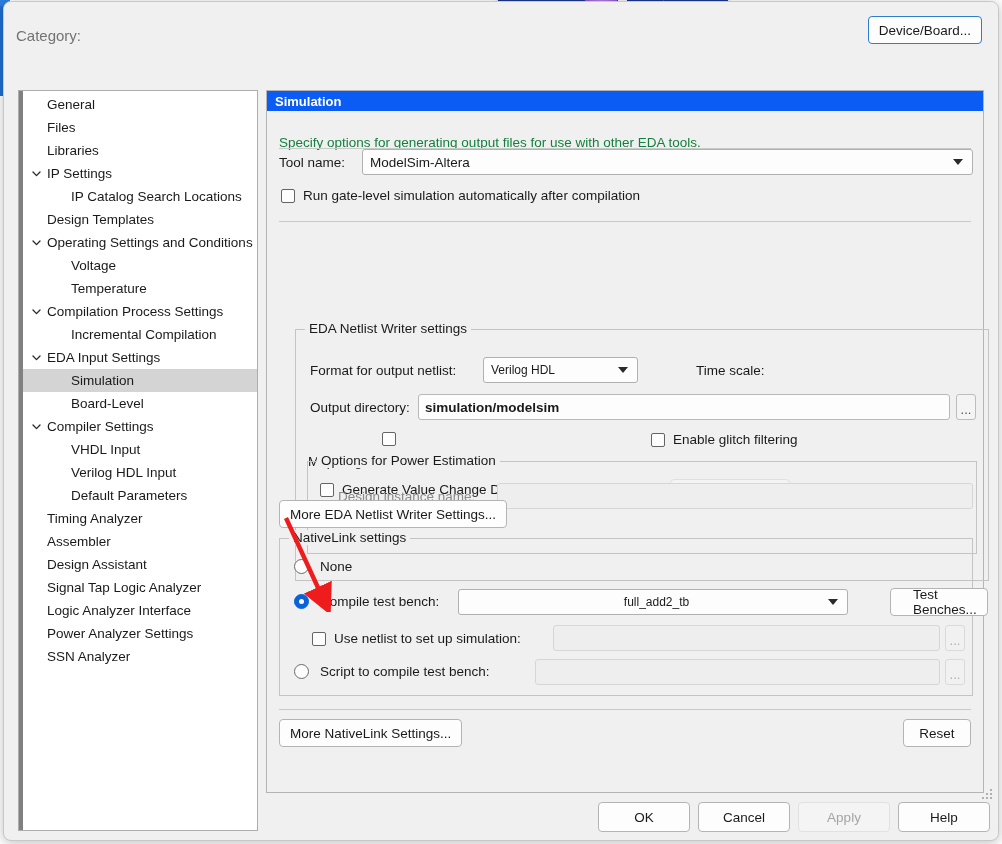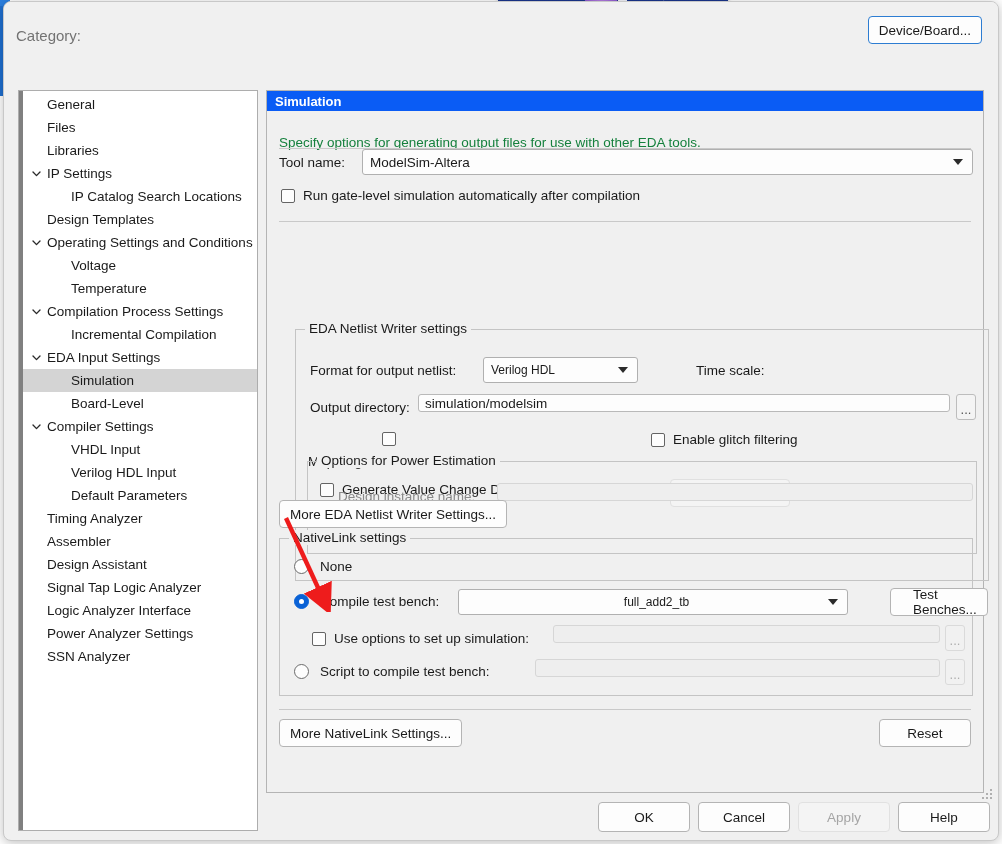--- a/index.html
+++ b/index.html
@@ -215,23 +215,23 @@
   .fldlabel.dim { color: #8a8a8a; }
 
   .combo {
     position: absolute; height: 26px;
     background: #fdfdfd; border: 1px solid #b0b0b0; border-radius: 3px;
     display: flex; align-items: center;
   }
   .combo .cbval { padding-left: 7px; font-size: 12px; }
 
   .textfield {
-    position: absolute; height: 18px;
+    position: absolute; height: 26px;
     background: #fdfdfd; border: 1px solid #b9b9b9; border-radius: 3px;
-    display: flex; align-items: center;
+    display: flex; align-items: center; font-weight: bold;
   }
   .textfield .tfval { padding-left: 6px; font-size: 13.5px; }
   .textfield.disabled { background: #eeeeee; border-color: #d6d6d6; }
 
   .dotbtn {
     position: absolute; width: 20px; height: 26px;
     background: #f4f4f4; border: 1px solid #bdbdbd; border-radius: 3px;
     display: flex; align-items: flex-end; justify-content: center;
     font-size: 13px; color: #555; padding-bottom: 2px;
   }
@@ -273,21 +273,21 @@
   #combo-testbench { left: 178px; top: 50px; width: 390px; justify-content: center; }
   #btn-testbenches { left: 610px; top: 49px; padding-left: 22px; }
   #cb-usescript { position: absolute; left: 32px; top: 92px; display: flex; align-items: center; gap: 8px; font-size: 13.5px; }
   #tf-usescript { left: 273px; top: 86px; width: 387px; }
   #btn-usescript-browse { left: 665px; top: 86px; }
   #rb-scriptcompile { position: absolute; left: 14px; top: 125px; display: flex; align-items: center; gap: 11px; font-size: 13.5px; }
   #tf-scriptcompile { left: 255px; top: 120px; width: 405px; }
   #btn-scriptcompile-browse { left: 665px; top: 120px; }
 
   #btn-more-nativelink { left: 12px; top: 628px; }
-  #btn-reset { right: 12px; top: 628px; width: 92px; margin-left: 44px; }
+  #btn-reset { right: 12px; top: 628px; width: 68px; margin-left: 44px; }
 
   
   .dlgbtn {
     position: absolute; top: 800px; height: 30px; width: 92px;
     background: #fdfdfd; border: 1px solid #b4b4b4; border-radius: 4px;
     font-size: 13.5px; color: #1a1a1a;
     display: flex; align-items: center; justify-content: center;
     cursor: default;
   }
   #btn-ok { left: 594px; }
@@ -510,21 +510,21 @@
           <span>Compile test bench:</span>
         </div>
         <div class="combo" id="combo-testbench">
           <span class="cbval">full_add2_tb</span>
           <span class="cbarrow"></span>
         </div>
         <div class="pushbtn" id="btn-testbenches">Test Benches...</div>
 
         <div id="cb-usescript">
           <span class="cb"></span>
-          <span>Use options to set up simulation:</span>
+          <span>Use netlist to set up simulation:</span>
         </div>
         <div class="textfield disabled" id="tf-usescript">
           <span class="tfval"></span>
         </div>
         <div class="dotbtn disabled" id="btn-usescript-browse">...</div>
 
         <div id="rb-scriptcompile">
           <span class="rb"></span>
           <span>Script to compile test bench:</span>
         </div>

